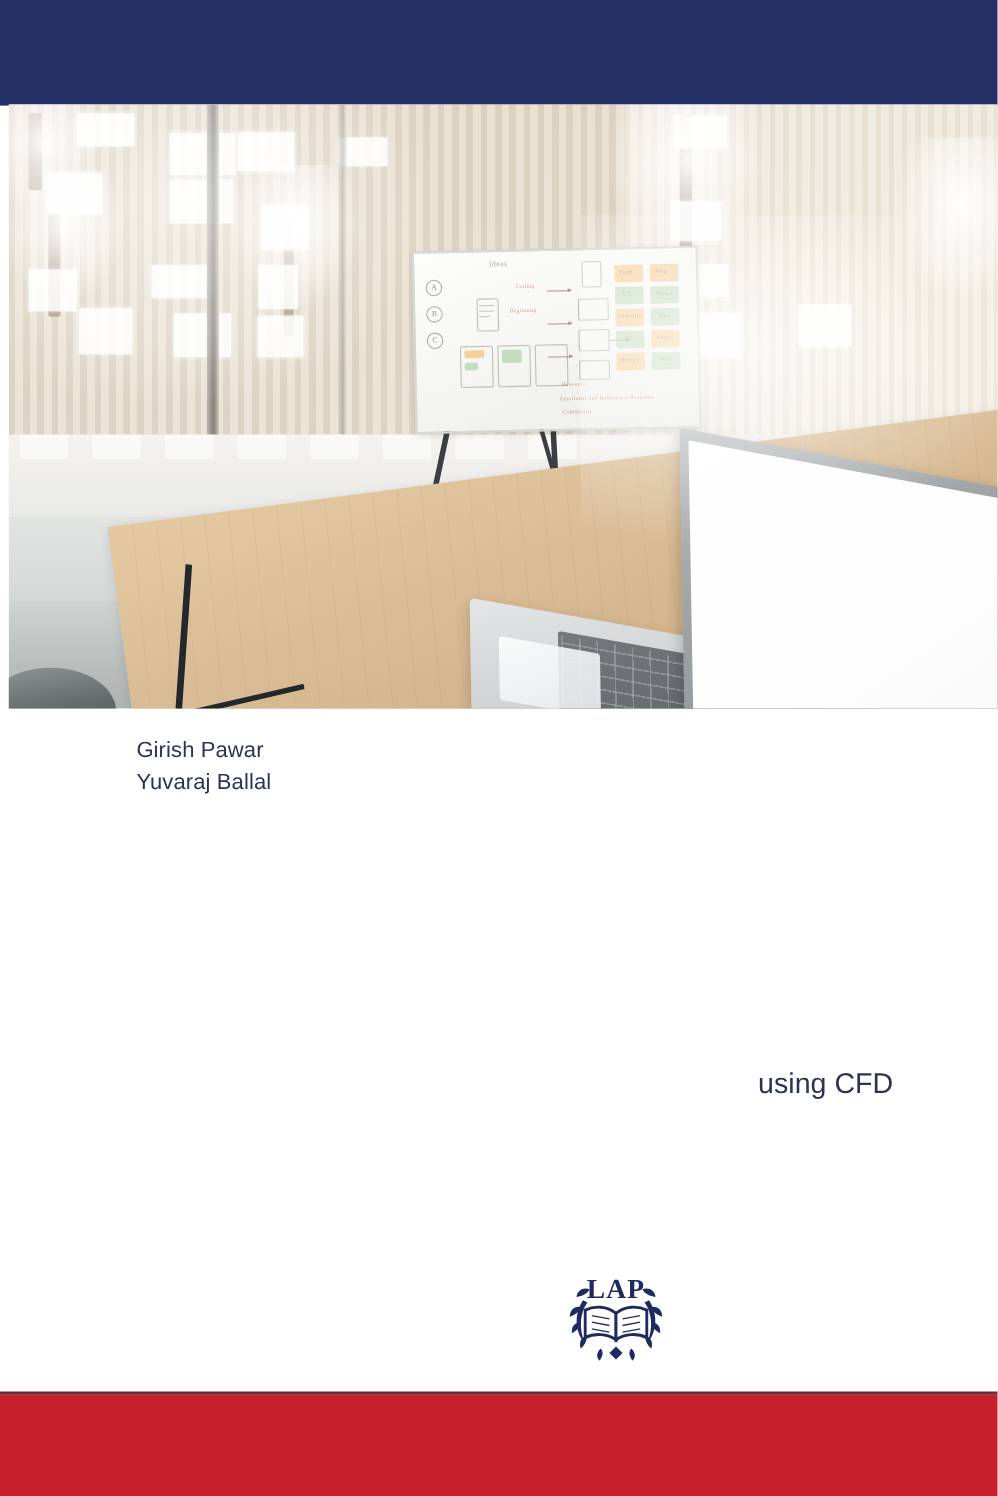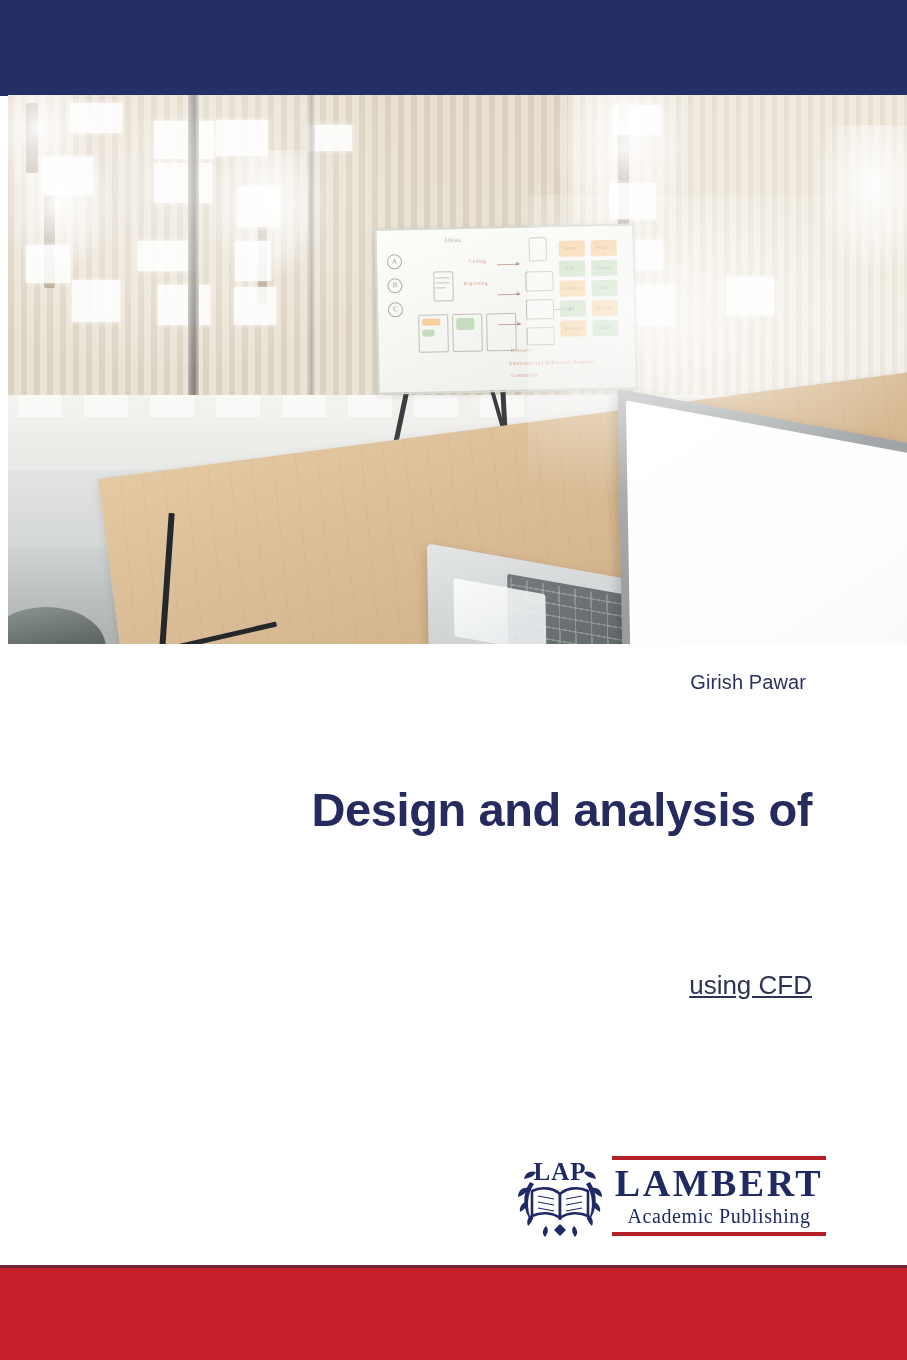--- a/index.html
+++ b/index.html
@@ -284,24 +284,24 @@
     position: absolute;
     left: -40px; top: -30px;
     width: 430px; height: 300px;
     background: radial-gradient(ellipse at 45% 40%, rgba(255,255,255,0.55) 0%, rgba(255,255,255,0.18) 52%, rgba(255,255,255,0) 75%);
     pointer-events: none;
   }
 
   
   .authors {
     position: absolute;
-    right: 101px;
+    right: 83px;
     top: 668px;
     width: 700px;
-    text-align: right;
+    text-align: left;
   }
   .author {
     color: #2b3160;
     font-size: 20px;
     line-height: 29px;
     letter-spacing: .1px;
   }
 
   
   .title {
@@ -318,21 +318,20 @@
   }
   .subtitle {
     position: absolute;
     right: 95px;
     top: 968px;
     width: 760px;
     text-align: right;
     color: #2e3356;
     font-size: 26px;
     line-height: 34px;
-    text-decoration: underline;
   }
 
   
   .logo {
     position: absolute;
     left: 516px;
     top: 1152px;
     width: 310px;
     height: 92px;
   }
@@ -525,24 +524,24 @@
       </div>
     </div>
 
     <div class="glare-left"></div>
     <div class="glare"></div>
   </div>
 </div>
 
 <div class="authors">
   <div class="author">Girish Pawar</div>
+  <div class="author">Yuvaraj Ballal</div>
 </div>
 
 <div class="title">
-  <div>Design and analysis of</div>
 </div>
 
 <div class="subtitle">using CFD</div>
 
 <div class="logo">
   <div class="logo-mark">
     <svg viewBox="0 0 88 86" width="88" height="86" aria-hidden="true">
 
       <g fill="#1f2a63">
         <path d="M14 28 C6 40, 6 56, 16 68 C10 54, 11 40, 18 30 Z"></path>
@@ -569,22 +568,16 @@
       <g stroke="#1f2a63" stroke-width="1.2" fill="none">
         <path d="M22 42 L38 45"></path>
           <path d="M22 48 L38 51"></path>
           <path d="M22 54 L38 57"></path>
         <path d="M66 42 L50 45"></path>
           <path d="M66 48 L50 51"></path>
           <path d="M66 54 L50 57"></path>
       </g>
     </svg>
   </div>
-  <div class="logo-text">
-    <div class="rule"></div>
-    <div class="lambert-word">LAMBERT</div>
-    <div class="acad-word">Academic Publishing</div>
-    <div class="rule"></div>
-  </div>
 </div>
 
 <div class="bottom-rule"></div>
 <div class="bottom-band"></div>
 
 </body></html>

